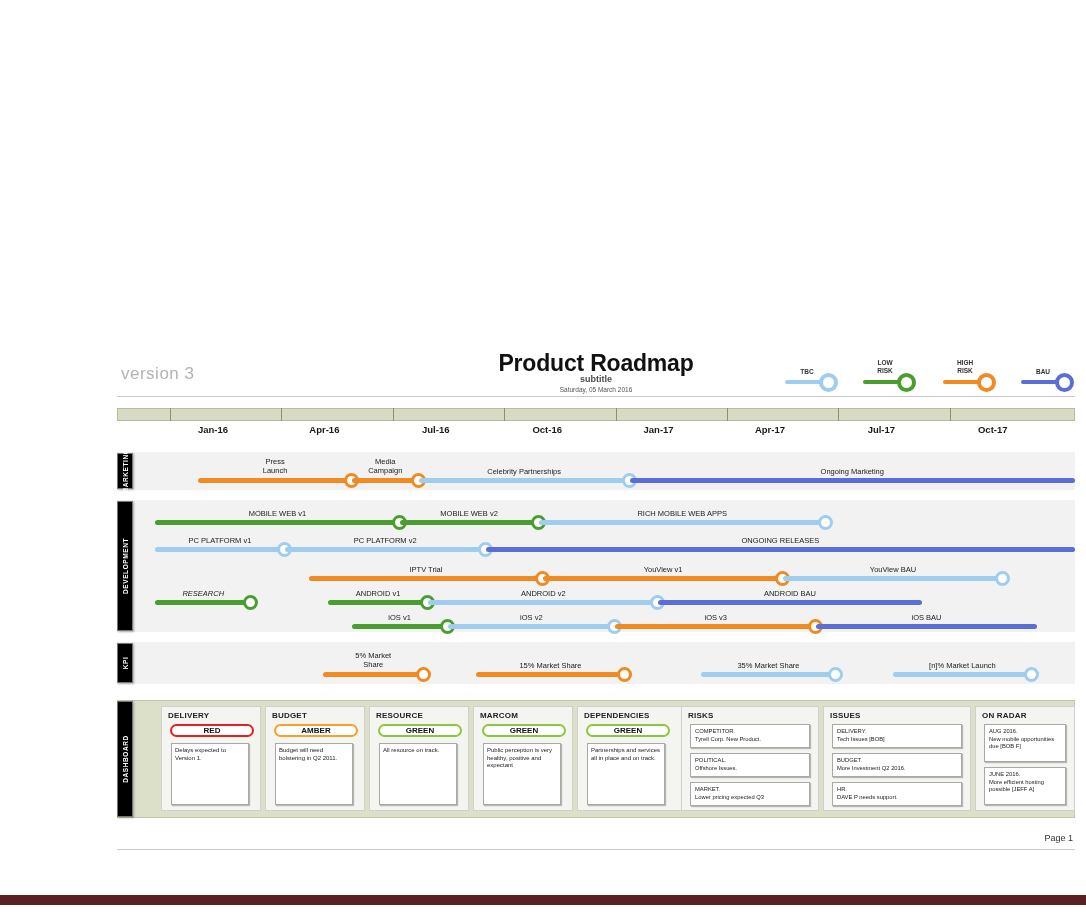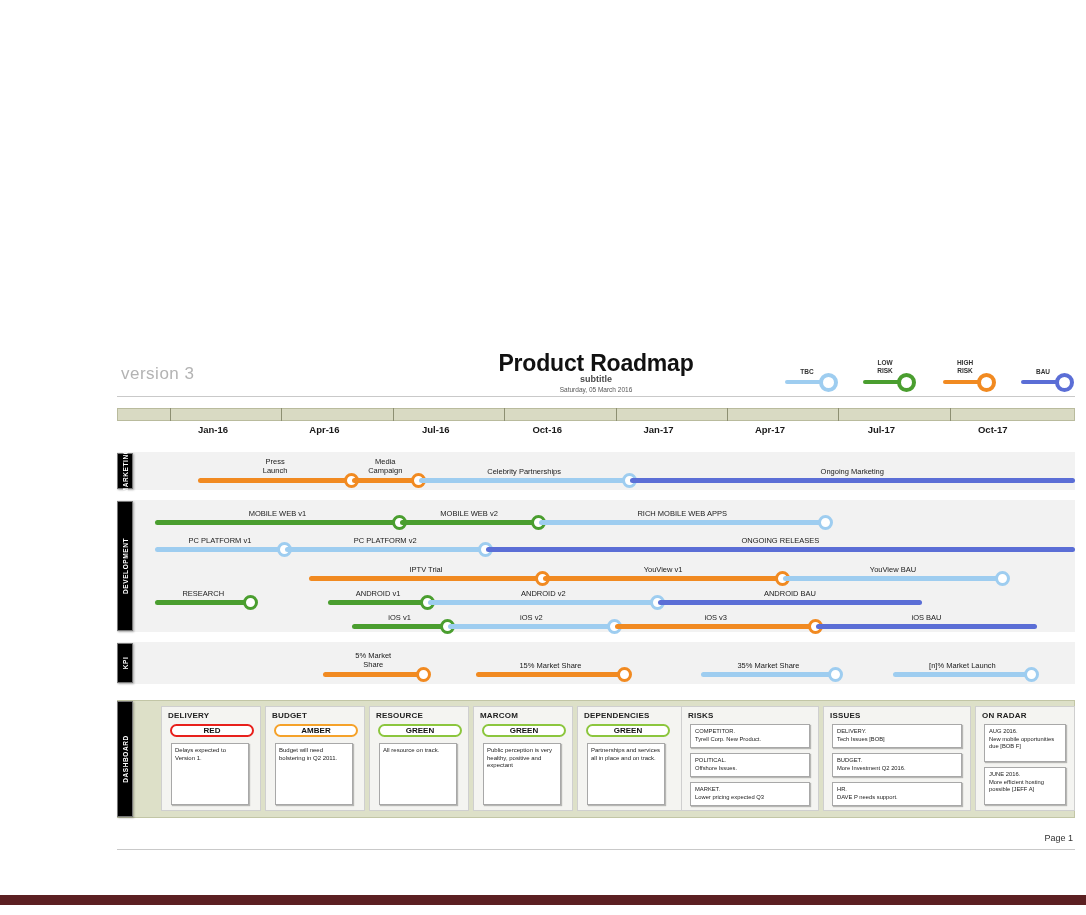--- a/index.html
+++ b/index.html
@@ -394,21 +394,21 @@
         <div class="seg" style="left: 191.6px; width: 234.71px; top: 224px; background: rgb(241, 138, 33);"></div>
         <div class="seg-lbl" style="left: 308.955px; top: 213px;">IPTV Trial</div>
         <div class="node" style="left: 418.31px; top: 218.5px; border: 3.5px solid rgb(241, 138, 33);"></div>
         <div class="seg" style="left: 426.31px; width: 239.5px; top: 224px; background: rgb(241, 138, 33);"></div>
         <div class="seg-lbl" style="left: 546.06px; top: 213px;">YouView v1</div>
         <div class="node" style="left: 657.81px; top: 218.5px; border: 3.5px solid rgb(241, 138, 33);"></div>
         <div class="seg" style="left: 665.81px; width: 220.34px; top: 224px; background: rgb(158, 205, 240);"></div>
         <div class="seg-lbl" style="left: 775.98px; top: 213px;">YouView BAU</div>
         <div class="node" style="left: 878.15px; top: 218.5px; border: 3.5px solid rgb(158, 205, 240);"></div>
         <div class="seg" style="left: 38.32px; width: 95.8px; top: 248px; background: rgb(74, 158, 47);"></div>
-        <div class="seg-lbl" style="left: 86.22px; top: 237px;">RESEARCH</div>
+        <div class="seg-lbl" style="left: 86.22px; top: 237px; font-style: italic;">RESEARCH</div>
         <div class="node" style="left: 126.12px; top: 242.5px; border: 3.5px solid rgb(74, 158, 47);"></div>
         <div class="seg" style="left: 210.76px; width: 100.59px; top: 248px; background: rgb(74, 158, 47);"></div>
         <div class="seg-lbl" style="left: 261.055px; top: 237px;">ANDROID v1</div>
         <div class="node" style="left: 303.35px; top: 242.5px; border: 3.5px solid rgb(74, 158, 47);"></div>
         <div class="seg" style="left: 311.35px; width: 229.92px; top: 248px; background: rgb(158, 205, 240);"></div>
         <div class="seg-lbl" style="left: 426.31px; top: 237px;">ANDROID v2</div>
         <div class="node" style="left: 533.27px; top: 242.5px; border: 3.5px solid rgb(158, 205, 240);"></div>
         <div class="seg" style="left: 541.27px; width: 263.45px; top: 248px; background: rgb(91, 110, 214);"></div>
         <div class="seg-lbl" style="left: 672.995px; top: 237px;">ANDROID BAU</div>
         <div class="seg" style="left: 234.71px; width: 95.8px; top: 272px; background: rgb(74, 158, 47);"></div>

